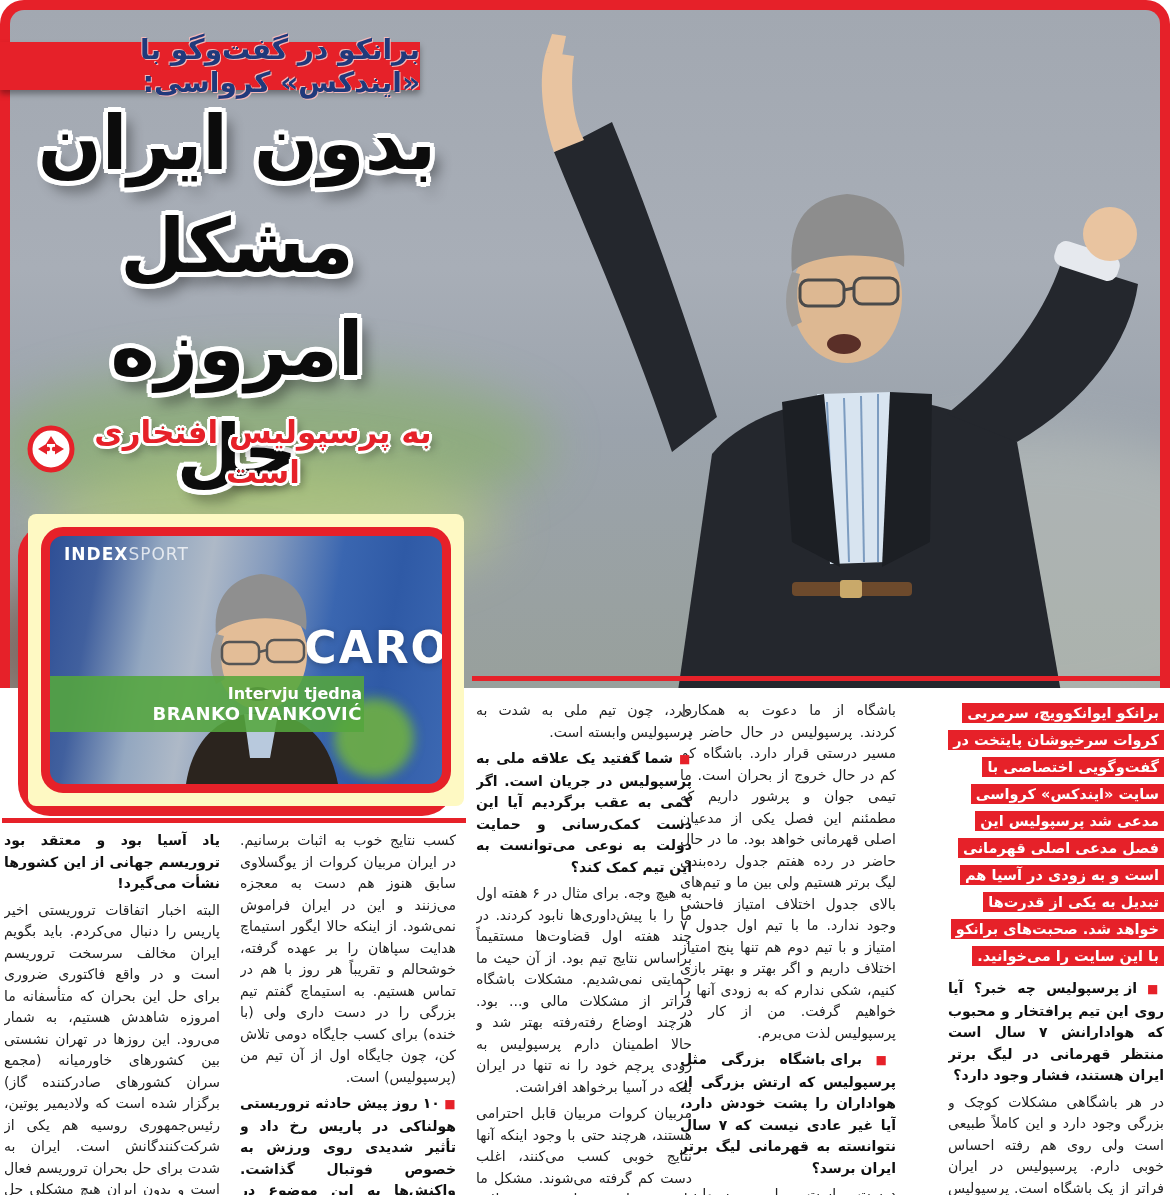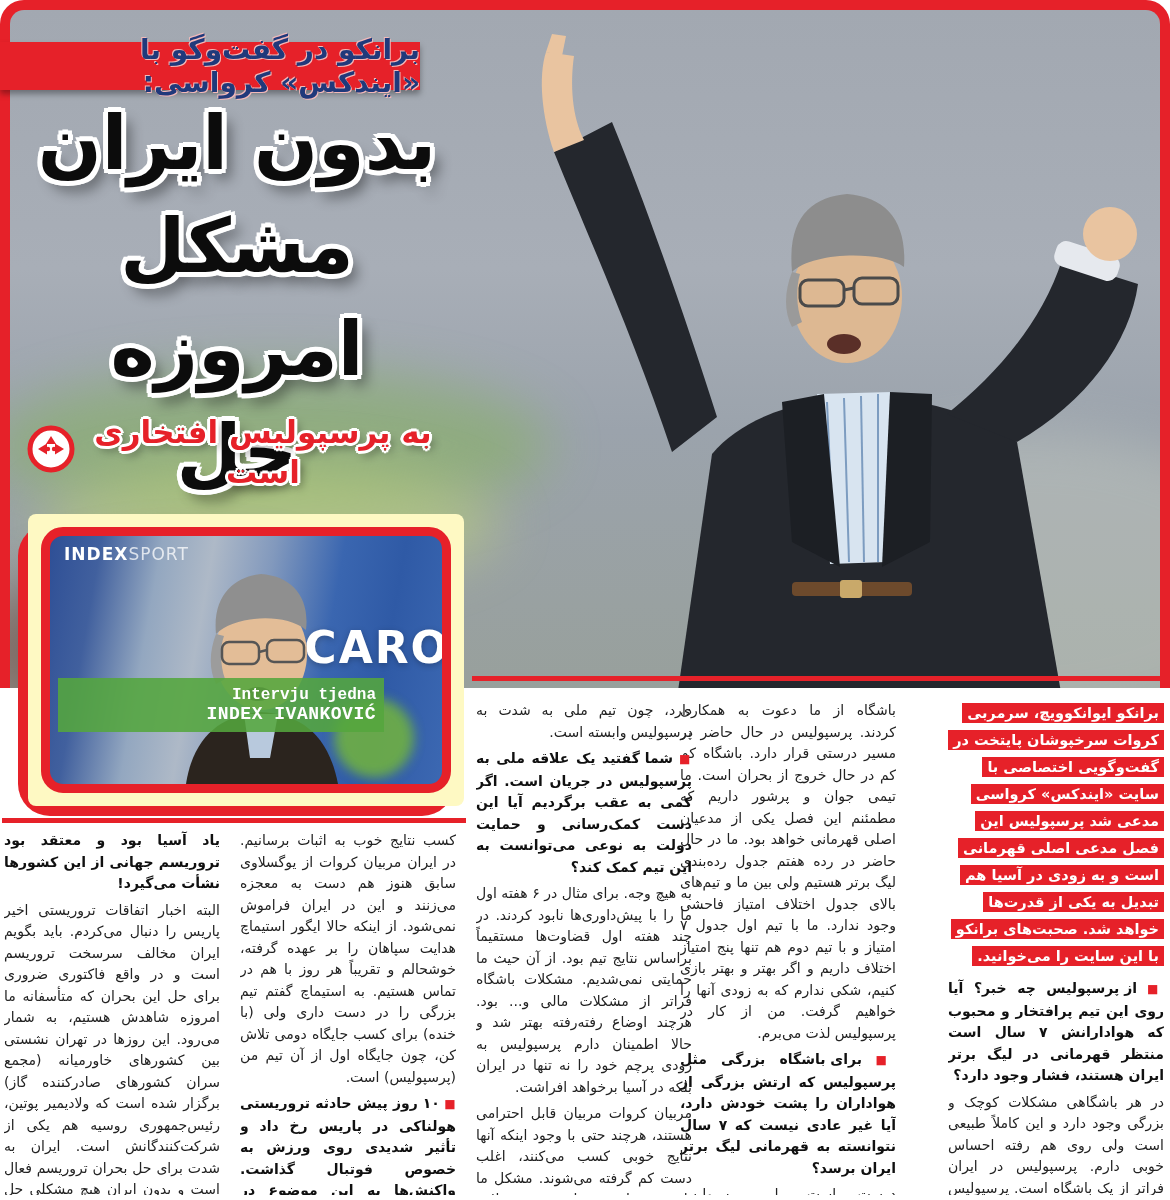--- a/index.html
+++ b/index.html
@@ -51,22 +51,22 @@
         border-radius:22px;overflow:hidden;position:relative;
         background:linear-gradient(100deg,#2e4f96 0%,#41609e 12%,#93a7c0 26%,#aeb9c7 38%,
                    #8299bd 52%,#3a66b0 68%,#2f5aa6 82%,#3c68b2 100%);}
   .inset .brand{position:absolute;left:14px;top:8px;font-size:17px;letter-spacing:1px;color:#fff;}
   .inset .brand b{font-weight:bold;}
   .inset .brand i{font-style:normal;font-weight:normal;opacity:.75;}
   .inset .bgword{position:absolute;right:-8px;top:86px;font-size:44px;font-weight:bold;color:#fff;
         letter-spacing:2px;text-shadow:0 2px 6px rgba(0,0,0,.25);}
   .inset .greendot{position:absolute;right:28px;bottom:6px;width:80px;height:80px;border-radius:50%;
         background:#6fb043;filter:blur(6px);opacity:.9;}
-  .inset .stripe{position:absolute;left:8px;bottom:52px;width:310px;padding:8px 8px;
-        background:rgba(84,166,61,.88);color:#fff;font-family:Liberation Mono, monospace;}
+  .inset .stripe{position:absolute;left:0;bottom:52px;width:310px;padding:8px 2px;
+        background:rgba(84,166,61,.88);color:#fff;}
   .inset .stripe .l1{font-size:16px;font-weight:600;}
   .inset .stripe .l2{font-size:18px;font-weight:bold;letter-spacing:.5px;}
   .inset svg.face{position:absolute;left:96px;top:26px;}
 
   
   .divider{position:absolute;height:5px;background:#e62129;}
   .divider.right{left:472px;top:676px;width:692px;}
   .divider.left{left:2px;top:818px;width:464px;}
 
   
@@ -164,21 +164,21 @@
           <path d="M70,72 C63,90 63,108 70,122 L79,117 C74,103 74,84 78,74 Z" fill="#9c9c9c"></path>
           <rect x="76" y="80" width="37" height="22" rx="7" fill="none" stroke="#555" stroke-width="2.5"></rect>
           <rect x="121" y="78" width="37" height="22" rx="7" fill="none" stroke="#555" stroke-width="2.5"></rect>
           <line x1="113" y1="90" x2="121" y2="88" stroke="#555" stroke-width="2.5"></line>
           <ellipse cx="112" cy="132" rx="13" ry="7" fill="#5a2f28"></ellipse>
           <path d="M40,222 C48,170 80,152 115,150 C152,152 182,170 192,222 Z" fill="#2b241e"></path>
           <path d="M98,152 L132,152 L124,196 L104,196 Z" fill="#b8c9dd"></path>
         </svg>
         <div class="stripe">
           <div class="l1">Intervju tjedna</div>
-          <div class="l2">INDEX IVANKOVIĆ</div>
+          <div class="l2">BRANKO IVANKOVIĆ</div>
         </div>
       </div>
     </div>
   </div>
 
   <div class="divider right"></div>
   <div class="divider left"></div>
 
   <div class="col c0">
       <p class="blk lead"><span>برانکو ایوانکوویچ، سرمربی کروات سرخپوشان پایتخت در گفت‌وگویی اختصاصی با سایت «ایندکس» کرواسی مدعی شد پرسپولیس این فصل مدعی اصلی قهرمانی است و به زودی در آسیا هم تبدیل به یکی از قدرت‌ها خواهد شد. صحبت‌های برانکو با این سایت را می‌خوانید.</span></p>

